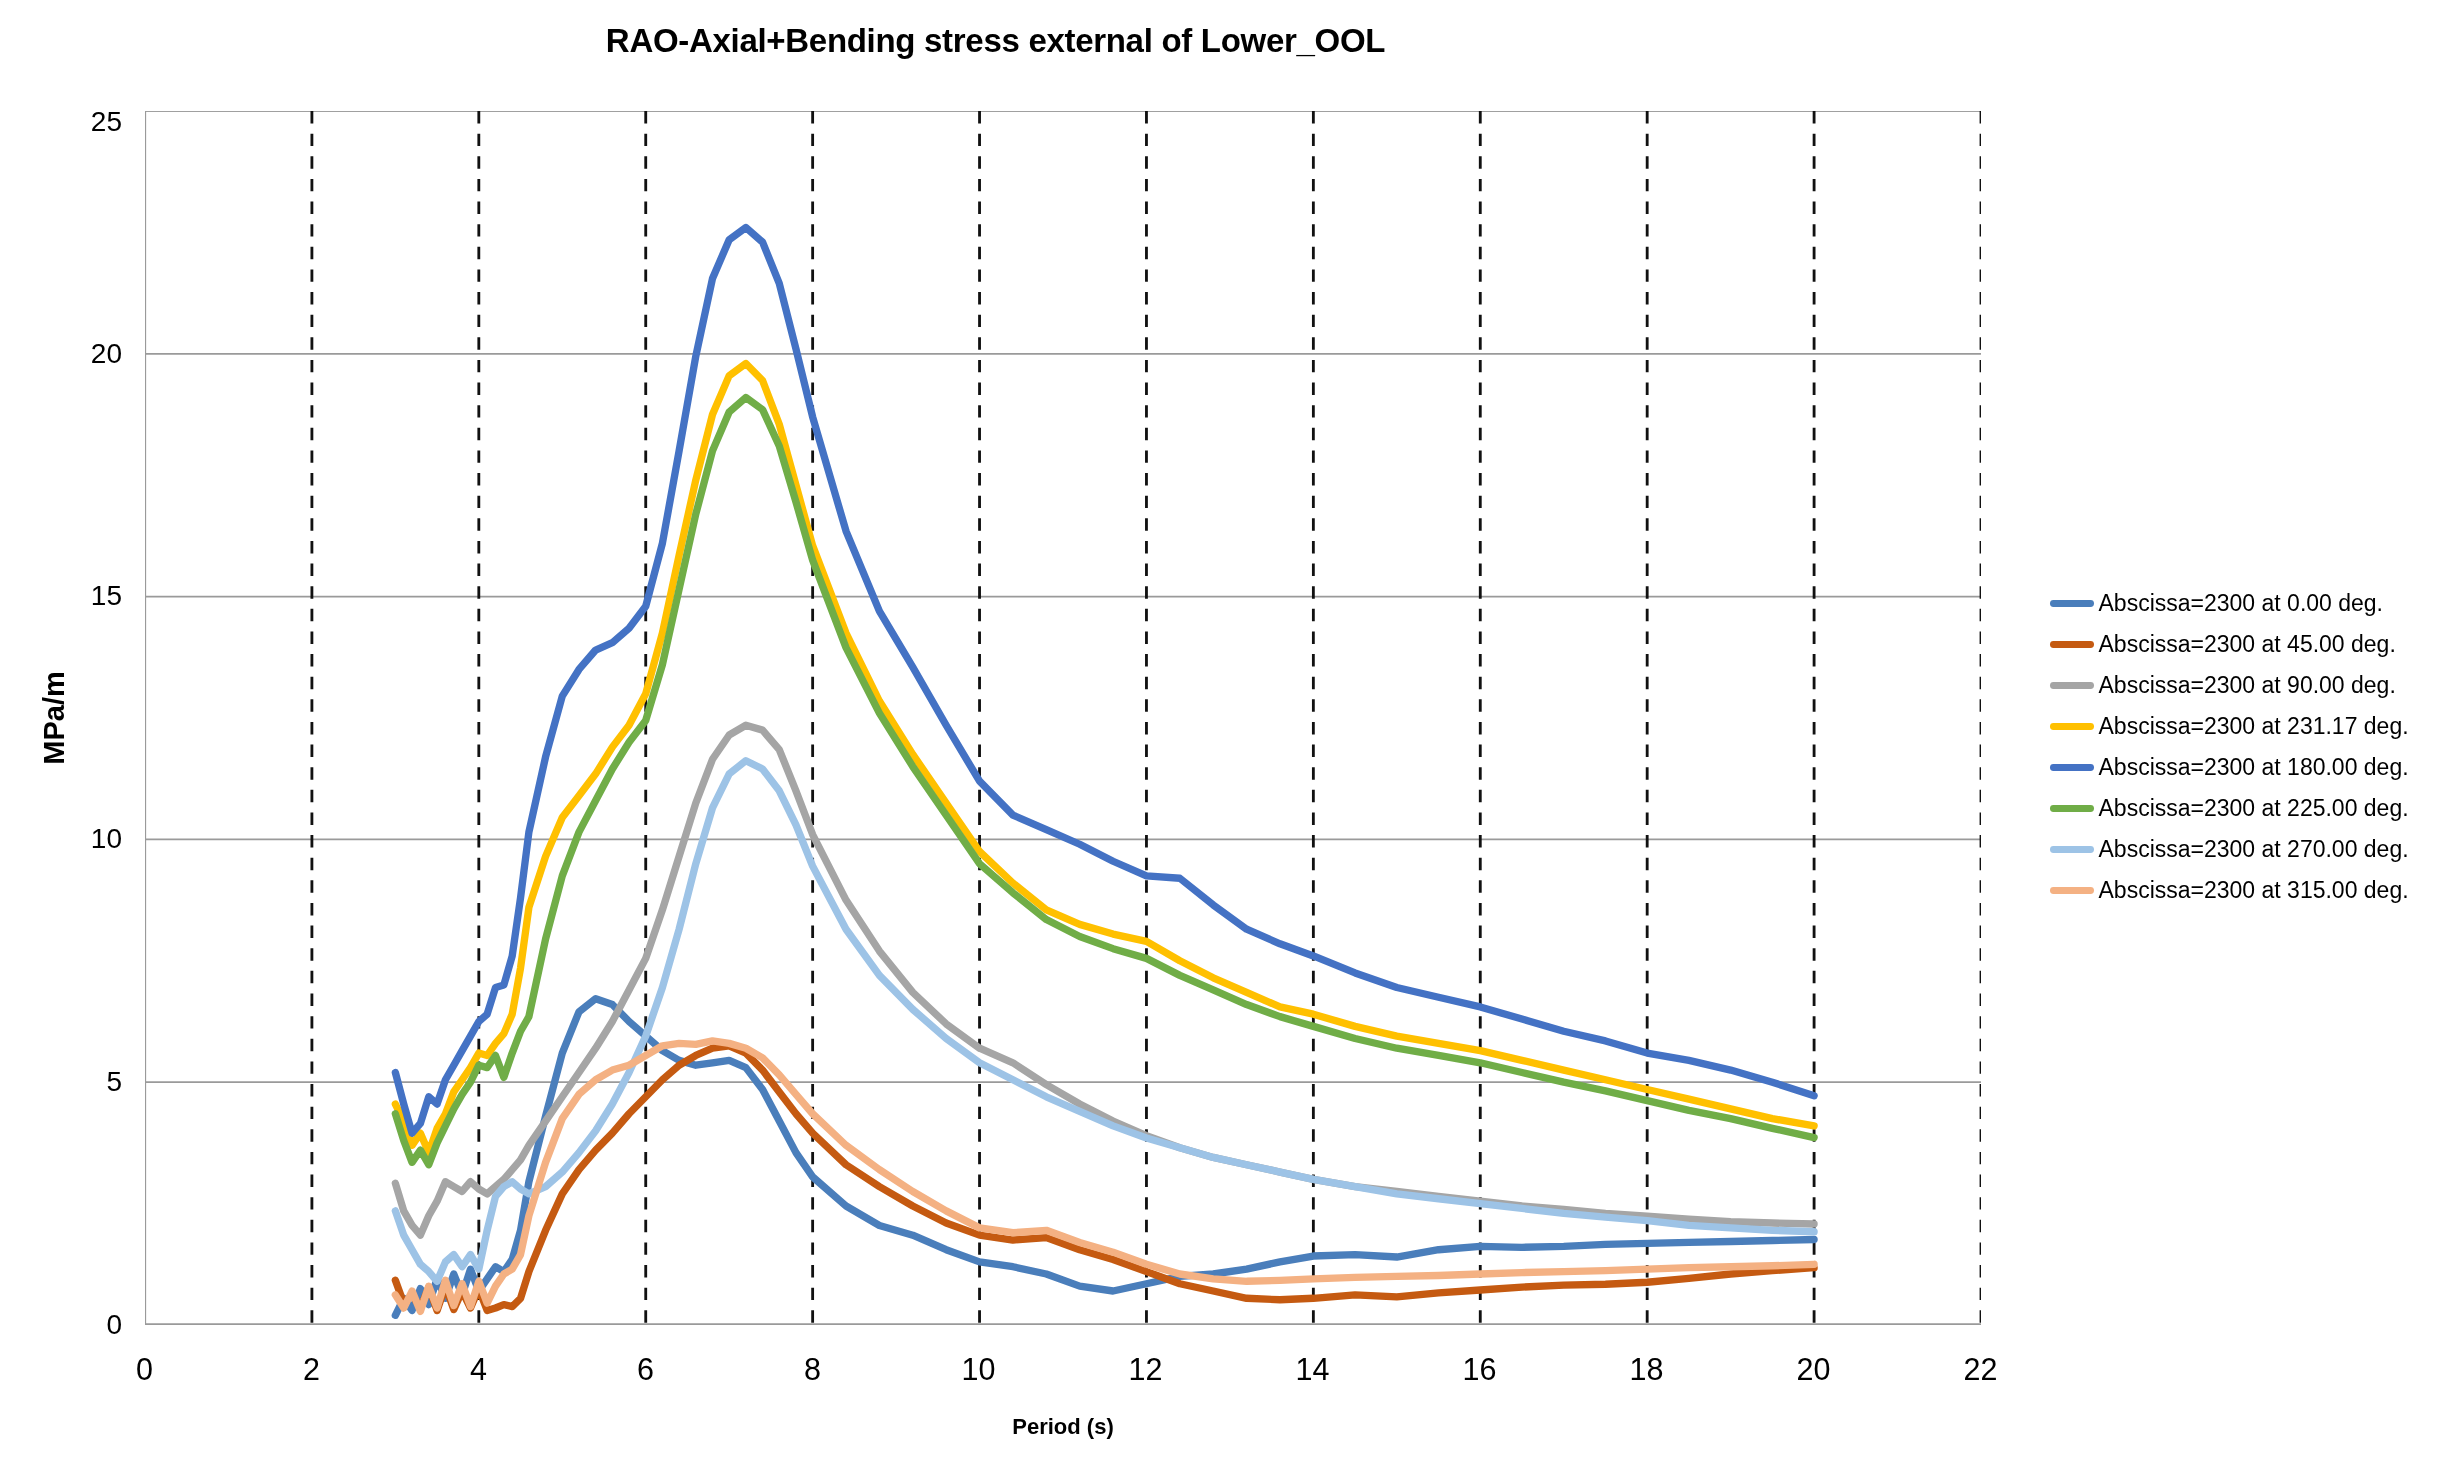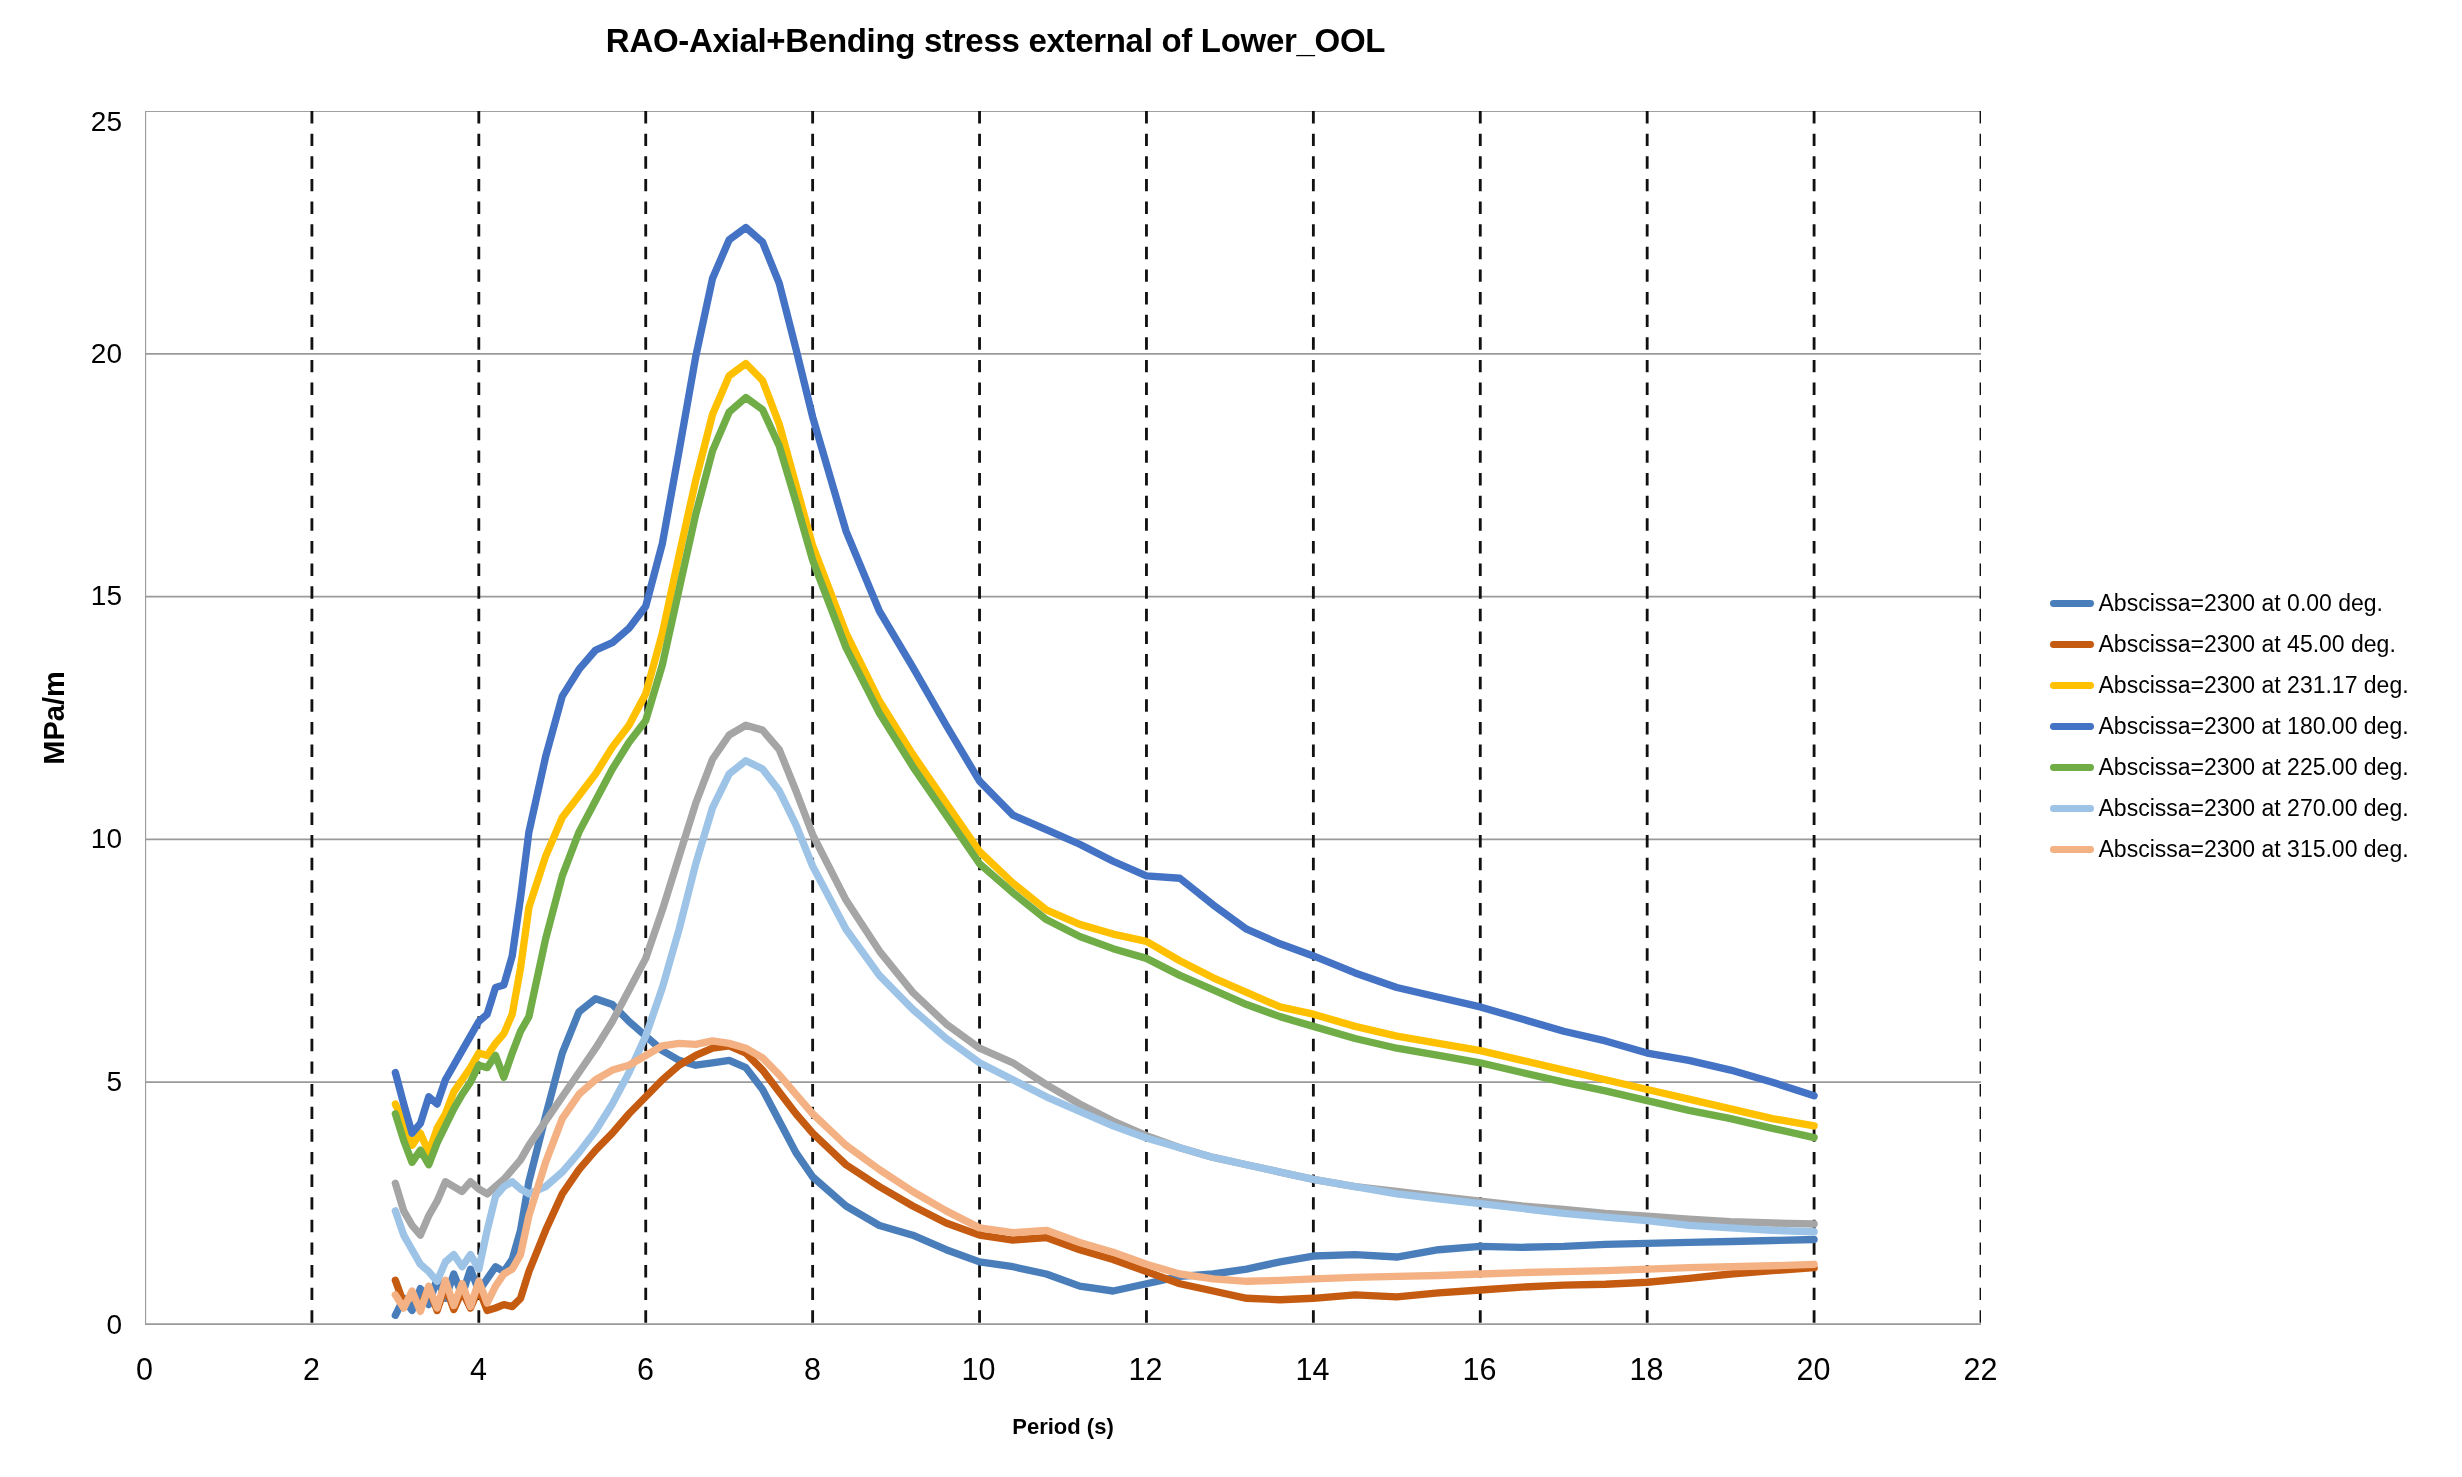--- a/index.html
+++ b/index.html
@@ -123,20 +123,24 @@
   <div id="legend">
       <div class="legend-row">
         <span class="legend-swatch" style="background: rgb(74, 126, 187);"></span>
         <span class="legend-text">Abscissa=2300 at 0.00 deg.</span>
       </div>
       <div class="legend-row">
         <span class="legend-swatch" style="background: rgb(197, 90, 17);"></span>
         <span class="legend-text">Abscissa=2300 at 45.00 deg.</span>
       </div>
       <div class="legend-row">
+        <span class="legend-swatch" style="background: rgb(165, 165, 165);"></span>
+        <span class="legend-text">Abscissa=2300 at 90.00 deg.</span>
+      </div>
+      <div class="legend-row">
         <span class="legend-swatch" style="background: rgb(255, 192, 0);"></span>
         <span class="legend-text">Abscissa=2300 at 231.17 deg.</span>
       </div>
       <div class="legend-row">
         <span class="legend-swatch" style="background: rgb(68, 114, 196);"></span>
         <span class="legend-text">Abscissa=2300 at 180.00 deg.</span>
       </div>
       <div class="legend-row">
         <span class="legend-swatch" style="background: rgb(112, 173, 71);"></span>
         <span class="legend-text">Abscissa=2300 at 225.00 deg.</span>

